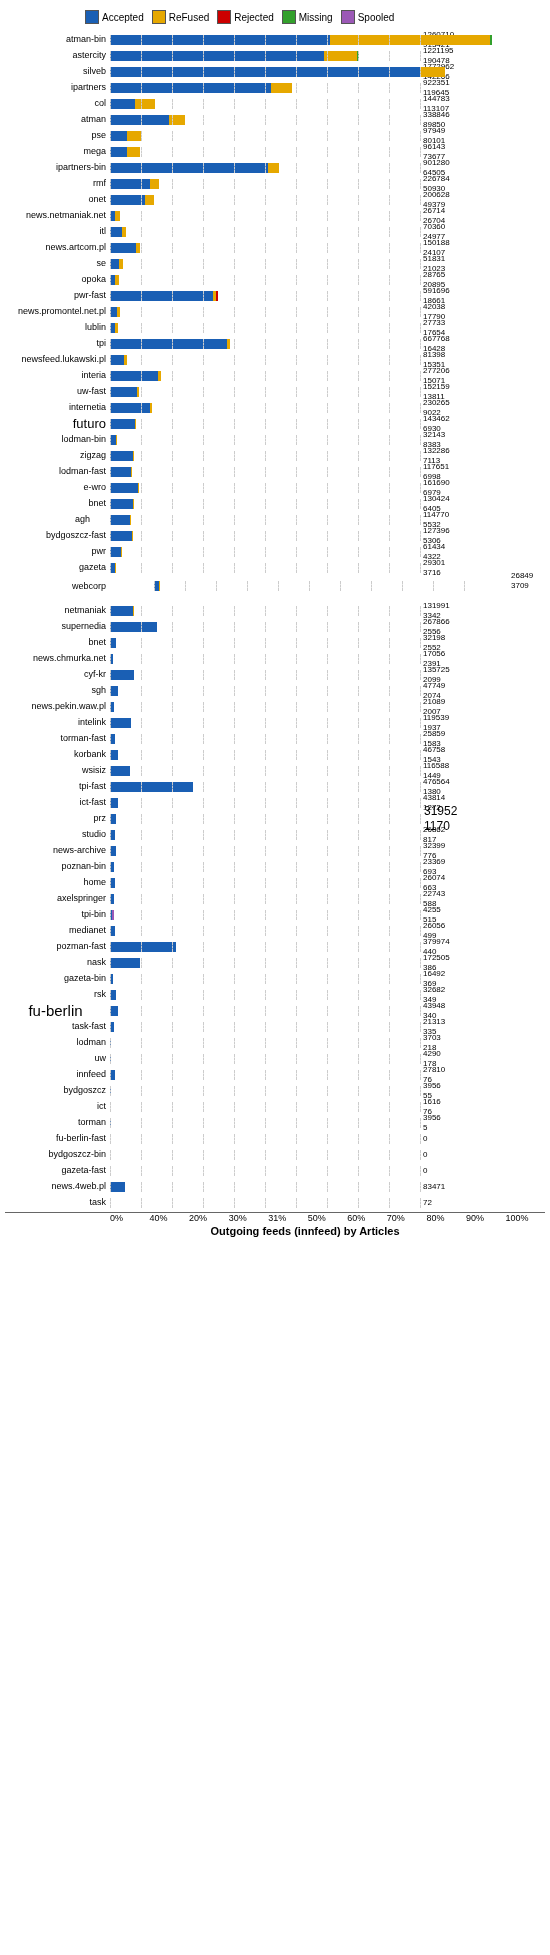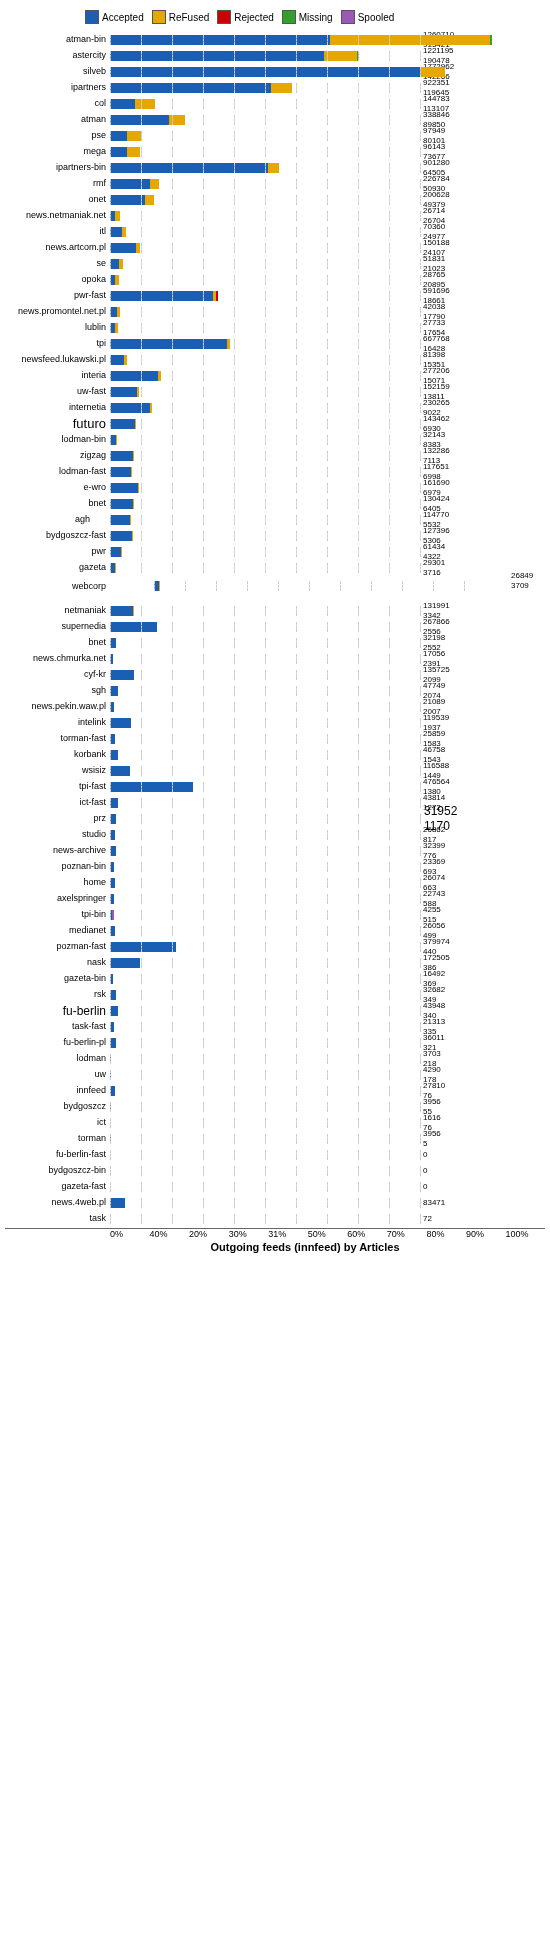--- a/index.html
+++ b/index.html
@@ -1192,21 +1192,21 @@
             <div style="position: absolute; top: 0px; bottom: 0px; left: 60%; width: 1px; border-left: 1px dashed rgb(204, 204, 204);"></div>
             <div style="position: absolute; top: 0px; bottom: 0px; left: 70%; width: 1px; border-left: 1px dashed rgb(204, 204, 204);"></div>
             <div style="position: absolute; top: 0px; bottom: 0px; left: 80%; width: 1px; border-left: 1px dashed rgb(204, 204, 204);"></div>
             <div style="position: absolute; top: 0px; bottom: 0px; left: 90%; width: 1px; border-left: 1px dashed rgb(204, 204, 204);"></div>
             <div style="position: absolute; top: 0px; bottom: 0px; left: 100%; width: 1px; border-left: 1px dashed rgb(204, 204, 204);"></div>
             <div style="height: 100%; width: 6px; background: rgb(26, 95, 180); flex-shrink: 0;"></div>
           </div>
           <div style="margin-left: 3px; font-size: 8px; white-space: nowrap; line-height: 1.25; color: rgb(0, 0, 0); flex-shrink: 0;">32682<br>349</div>
         </div>
         <div style="display: flex; align-items: center; height: 15px; margin-bottom: 1px; position: relative;">
-          <div style="width: 105px; text-align: right; padding-right: 4px; font-size: 12px; flex-shrink: 0; line-height: 1;">fu-berlin</div>
+          <div style="width: 105px; text-align: center; padding-right: 4px; font-size: 15px; flex-shrink: 0; line-height: 1;">fu-berlin</div>
           <div style="width: 310px; height: 10px; display: flex; flex-shrink: 0; position: relative; background: transparent;">
             <div style="position: absolute; top: 0px; bottom: 0px; left: 0%; width: 1px; border-left: 1px dashed rgb(204, 204, 204);"></div>
             <div style="position: absolute; top: 0px; bottom: 0px; left: 10%; width: 1px; border-left: 1px dashed rgb(204, 204, 204);"></div>
             <div style="position: absolute; top: 0px; bottom: 0px; left: 20%; width: 1px; border-left: 1px dashed rgb(204, 204, 204);"></div>
             <div style="position: absolute; top: 0px; bottom: 0px; left: 30%; width: 1px; border-left: 1px dashed rgb(204, 204, 204);"></div>
             <div style="position: absolute; top: 0px; bottom: 0px; left: 40%; width: 1px; border-left: 1px dashed rgb(204, 204, 204);"></div>
             <div style="position: absolute; top: 0px; bottom: 0px; left: 50%; width: 1px; border-left: 1px dashed rgb(204, 204, 204);"></div>
             <div style="position: absolute; top: 0px; bottom: 0px; left: 60%; width: 1px; border-left: 1px dashed rgb(204, 204, 204);"></div>
             <div style="position: absolute; top: 0px; bottom: 0px; left: 70%; width: 1px; border-left: 1px dashed rgb(204, 204, 204);"></div>
             <div style="position: absolute; top: 0px; bottom: 0px; left: 80%; width: 1px; border-left: 1px dashed rgb(204, 204, 204);"></div>
@@ -1226,38 +1226,20 @@
             <div style="position: absolute; top: 0px; bottom: 0px; left: 40%; width: 1px; border-left: 1px dashed rgb(204, 204, 204);"></div>
             <div style="position: absolute; top: 0px; bottom: 0px; left: 50%; width: 1px; border-left: 1px dashed rgb(204, 204, 204);"></div>
             <div style="position: absolute; top: 0px; bottom: 0px; left: 60%; width: 1px; border-left: 1px dashed rgb(204, 204, 204);"></div>
             <div style="position: absolute; top: 0px; bottom: 0px; left: 70%; width: 1px; border-left: 1px dashed rgb(204, 204, 204);"></div>
             <div style="position: absolute; top: 0px; bottom: 0px; left: 80%; width: 1px; border-left: 1px dashed rgb(204, 204, 204);"></div>
             <div style="position: absolute; top: 0px; bottom: 0px; left: 90%; width: 1px; border-left: 1px dashed rgb(204, 204, 204);"></div>
             <div style="position: absolute; top: 0px; bottom: 0px; left: 100%; width: 1px; border-left: 1px dashed rgb(204, 204, 204);"></div>
             <div style="height: 100%; width: 4px; background: rgb(26, 95, 180); flex-shrink: 0;"></div>
           </div>
           <div style="margin-left: 3px; font-size: 8px; white-space: nowrap; line-height: 1.25; color: rgb(0, 0, 0); flex-shrink: 0;">21313<br>335</div>
-        </div>
-        <div style="display: flex; align-items: center; height: 15px; margin-bottom: 1px; position: relative;">
-          <div style="width: 105px; text-align: right; padding-right: 4px; font-size: 9px; flex-shrink: 0; line-height: 1;">fu-berlin-pl</div>
-          <div style="width: 310px; height: 10px; display: flex; flex-shrink: 0; position: relative; background: transparent;">
-            <div style="position: absolute; top: 0px; bottom: 0px; left: 0%; width: 1px; border-left: 1px dashed rgb(204, 204, 204);"></div>
-            <div style="position: absolute; top: 0px; bottom: 0px; left: 10%; width: 1px; border-left: 1px dashed rgb(204, 204, 204);"></div>
-            <div style="position: absolute; top: 0px; bottom: 0px; left: 20%; width: 1px; border-left: 1px dashed rgb(204, 204, 204);"></div>
-            <div style="position: absolute; top: 0px; bottom: 0px; left: 30%; width: 1px; border-left: 1px dashed rgb(204, 204, 204);"></div>
-            <div style="position: absolute; top: 0px; bottom: 0px; left: 40%; width: 1px; border-left: 1px dashed rgb(204, 204, 204);"></div>
-            <div style="position: absolute; top: 0px; bottom: 0px; left: 50%; width: 1px; border-left: 1px dashed rgb(204, 204, 204);"></div>
-            <div style="position: absolute; top: 0px; bottom: 0px; left: 60%; width: 1px; border-left: 1px dashed rgb(204, 204, 204);"></div>
-            <div style="position: absolute; top: 0px; bottom: 0px; left: 70%; width: 1px; border-left: 1px dashed rgb(204, 204, 204);"></div>
-            <div style="position: absolute; top: 0px; bottom: 0px; left: 80%; width: 1px; border-left: 1px dashed rgb(204, 204, 204);"></div>
-            <div style="position: absolute; top: 0px; bottom: 0px; left: 90%; width: 1px; border-left: 1px dashed rgb(204, 204, 204);"></div>
-            <div style="position: absolute; top: 0px; bottom: 0px; left: 100%; width: 1px; border-left: 1px dashed rgb(204, 204, 204);"></div>
-            <div style="height: 100%; width: 6px; background: rgb(26, 95, 180); flex-shrink: 0;"></div>
-          </div>
-          <div style="margin-left: 3px; font-size: 8px; white-space: nowrap; line-height: 1.25; color: rgb(0, 0, 0); flex-shrink: 0;">36011<br>321</div>
         </div>
         <div style="display: flex; align-items: center; height: 15px; margin-bottom: 1px; position: relative;">
           <div style="width: 105px; text-align: right; padding-right: 4px; font-size: 9px; flex-shrink: 0; line-height: 1;">lodman</div>
           <div style="width: 310px; height: 10px; display: flex; flex-shrink: 0; position: relative; background: transparent;">
             <div style="position: absolute; top: 0px; bottom: 0px; left: 0%; width: 1px; border-left: 1px dashed rgb(204, 204, 204);"></div>
             <div style="position: absolute; top: 0px; bottom: 0px; left: 10%; width: 1px; border-left: 1px dashed rgb(204, 204, 204);"></div>
             <div style="position: absolute; top: 0px; bottom: 0px; left: 20%; width: 1px; border-left: 1px dashed rgb(204, 204, 204);"></div>
             <div style="position: absolute; top: 0px; bottom: 0px; left: 30%; width: 1px; border-left: 1px dashed rgb(204, 204, 204);"></div>
             <div style="position: absolute; top: 0px; bottom: 0px; left: 40%; width: 1px; border-left: 1px dashed rgb(204, 204, 204);"></div>
             <div style="position: absolute; top: 0px; bottom: 0px; left: 50%; width: 1px; border-left: 1px dashed rgb(204, 204, 204);"></div>

